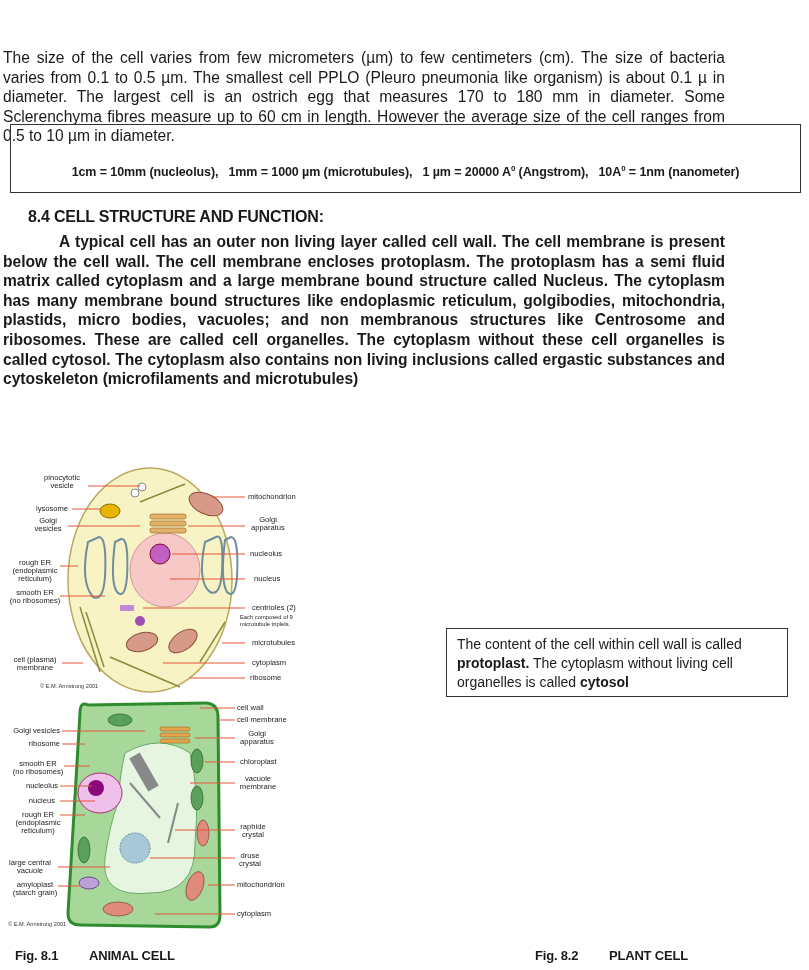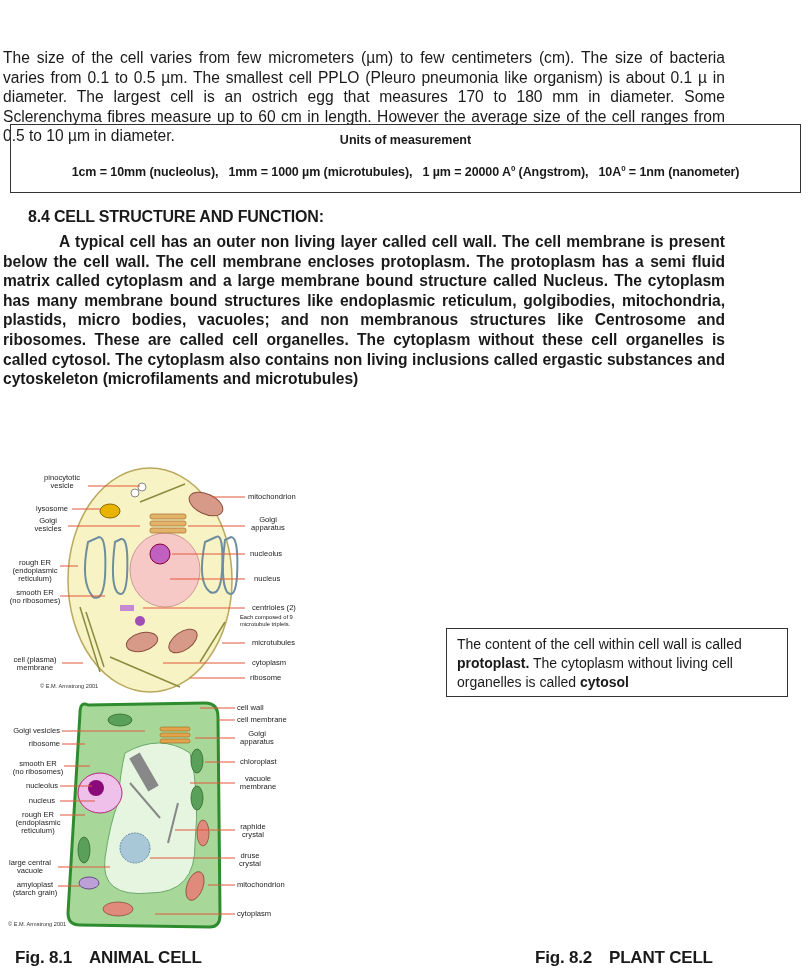--- a/index.html
+++ b/index.html
@@ -30,40 +30,39 @@
   .section-heading {
     position: absolute; left: 15px; top: 195px; margin: 13px;
     font-size: 16px; font-weight: bold; letter-spacing: -0.2px;
   }
   .note-box {
     position: absolute; left: 446px; top: 628px; width: 342px; height: 69px;
     border: 1.5px solid #333; box-sizing: border-box;
     padding: 6px 10px; font-size: 14px; line-height: 19px;
   }
   .fig-caption {
-    position: absolute; top: 948px; font-weight: bold; font-size: 17px; letter-spacing: -0.2px;
+    position: absolute; top: 948px; font-weight: bold; font-size: 13px; letter-spacing: -0.2px;
   }
   .fig-caption .num { display: inline-block; width: 74px; }
   .fig1 { left: 15px; }
   .fig2 { left: 535px; }
   .diagram { position: absolute; left: 0; }
   .animal { top: 462px; width: 320px; height: 232px; }
   .plant { top: 693px; width: 320px; height: 240px; }
   .lbl { font-family: "Liberation Sans", sans-serif; font-size: 7.6px; fill: #222; }
   .lbl-small { font-size: 5.8px; }
   .arrow { stroke: #e2573a; stroke-width: 1; }
   .copy { font-size: 5.6px; fill: #333; }
 </style>
 </head>
 <body>
 
 <p class="para p1">The size of the cell varies from few micrometers (µm) to few centimeters (cm). The size of bacteria varies from 0.1 to 0.5 µm.  The smallest cell PPLO (Pleuro pneumonia like organism) is about 0.1 µ in diameter. The largest cell is an ostrich egg that measures 170 to 180 mm in diameter. Some Sclerenchyma fibres measure up to 60 cm in length. However the average size of the cell ranges from 0.5 to 10 µm in diameter.</p>
 
 <div class="units-box">
-  <div class="units-title">Units of measurement</div>
   <div class="units-line">
     <span>1cm = 10mm (nucleolus),</span>&nbsp;&nbsp;
     <span>1mm = 1000 µm (microtubules),</span>&nbsp;&nbsp;
     <span><span>1 µm = 20000 A</span><sup>0</sup><span> (Angstrom),</span></span>&nbsp;&nbsp;
     <span><span>10A</span><sup>0</sup><span> = 1nm (nanometer)</span></span>
   </div>
 </div>
 
 <h2 class="section-heading">8.4 CELL STRUCTURE AND FUNCTION:</h2>
 

